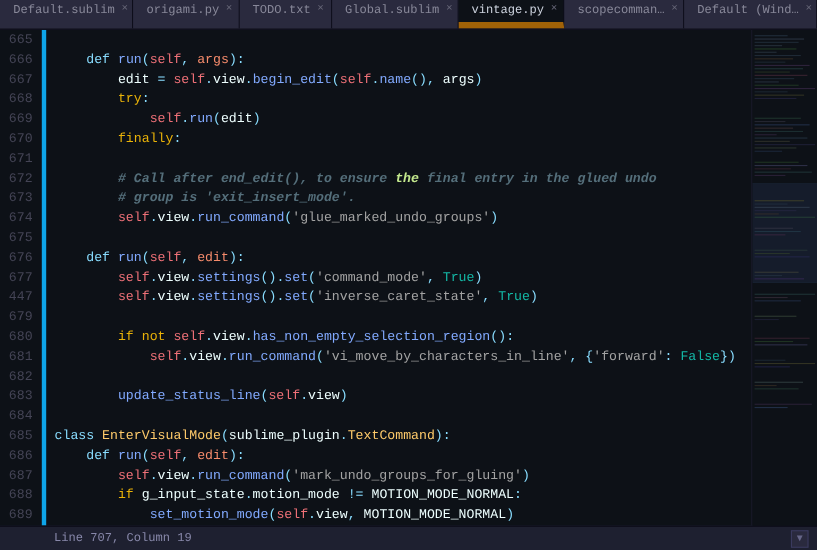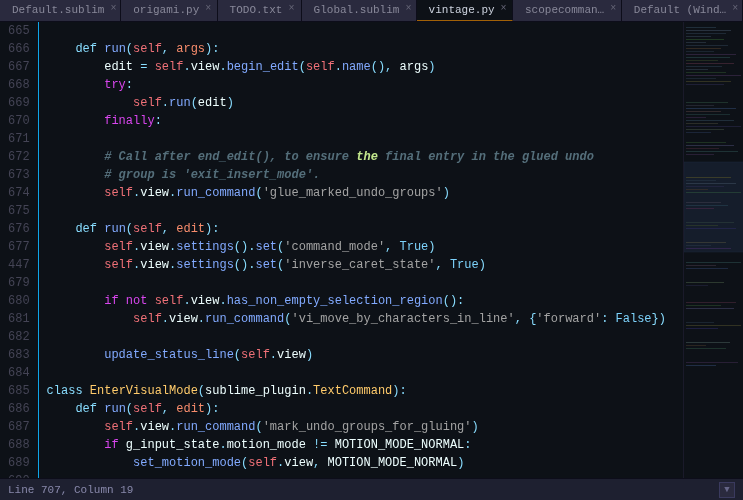--- a/index.html
+++ b/index.html
@@ -30,21 +30,21 @@
       color: #888899;
       font-size: 11px;
       cursor: pointer;
       white-space: nowrap;
       gap: 6px;
       min-width: 0;
     }
     .tab.active {
       background: #0d1117;
       color: #cdd3de;
-      border-bottom: 1px solid #a16207;
+      border-bottom: 6px solid #a16207;
     }
     .tab-close {
       color: #666677;
       font-size: 10px;
       line-height: 1;
     }
     
     .main {
       display: flex;
       flex: 1;
@@ -65,46 +65,46 @@
     }
     .line-numbers {
       background: #0d1117;
       color: #444455;
       padding: 0 8px;
       text-align: right;
       font-size: 12px;
       line-height: 18px;
       user-select: none;
       min-width: 38px;
-      border-right: 1px solid #0ea5e9;
+      border-right: 4px solid #0ea5e9;
     }
     .code-lines {
       flex: 1;
       padding-left: 8px;
       overflow: hidden;
     }
     .line {
       height: 18px;
       line-height: 18px;
       white-space: pre;
       font-size: 12px;
     }
     .line-num {
       height: 18px;
       line-height: 18px;
     }
     
-    .kw { color: #d946ef; text-align: right; } 
+    .kw { color: #eab308; text-align: right; } 
     .kw2 { color: #89ddff; } 
     .fn { color: #82aaff; } 
     .str { color: #a3a3a3; } 
     .cm { color: #546e7a; font-style: italic; font-weight: bold; } 
     .pn { color: #89ddff; } 
     .var { color: #eeffff; }
-    .builtin { color: #7dd3fc; }
+    .builtin { color: #14b8a6; }
     .op { color: #89ddff; }
     .self-kw { color: #f07178; }
     .param { color: #f78c6c; }
     .cls { color: #ffcb6b; }
     
     .minimap {
       width: 60px;
       background: #0d1117;
       border-left: 1px solid #1a1a2a;
       position: relative;
@@ -116,21 +116,21 @@
       color: #8888aa;
       font-size: 11px;
       padding: 2px 8px;
       display: flex;
       align-items: center;
       justify-content: space-between;
       border-top: 1px solid #0d0d1a;
       flex-shrink: 0;
       height: 22px;
     }
-    .status-left { display: flex; gap: 12px; }
+    .status-left { display: flex; gap: 12px; margin-left: 41px; }
     .status-right { display: flex; gap: 8px; align-items: center; }
     .scroll-indicator {
       width: 16px;
       height: 16px;
       background: #2a2a3e;
       border: 1px solid #3a3a5e;
       display: flex;
       align-items: center;
       justify-content: center;
       color: #666688;

